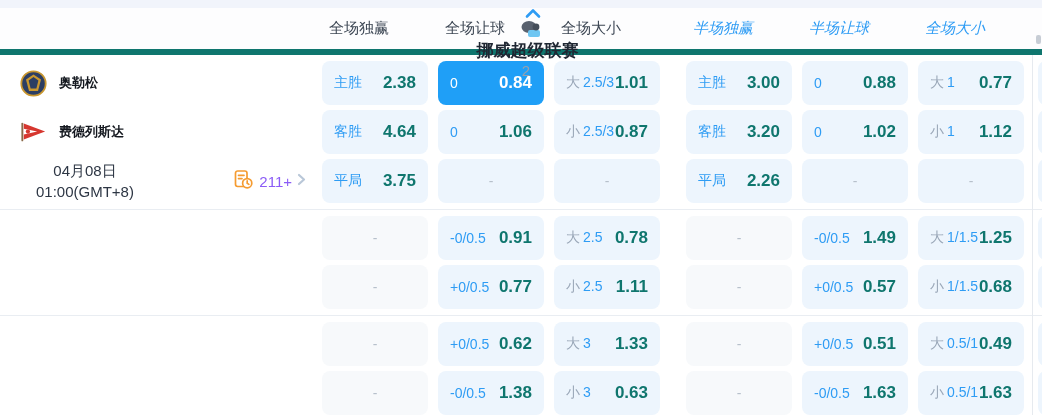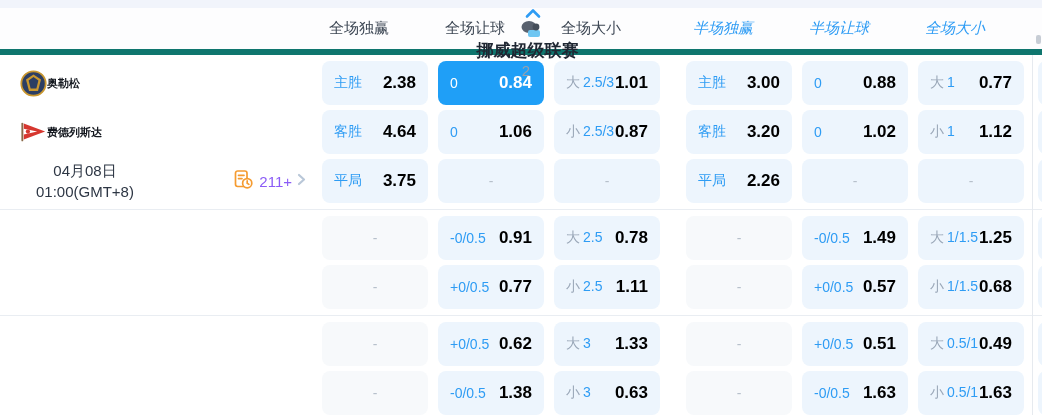--- a/index.html
+++ b/index.html
@@ -28,21 +28,21 @@
     background:#aab3bf; border-radius:2px; opacity:.65; }
 
   
   .group { padding:6px 0 1px; }
   .hdivider { height:1px; background:#e9edf2; }
   .row { display:flex; align-items:stretch; height:44px; margin-bottom:5px; }
   .left { width:322px; flex:none; display:flex; align-items:center; }
 
   .team-left { padding-left:20px; }
   .crest { width:27px; height:27px; flex:none; display:flex; align-items:center; }
-  .team-name { font-size:11px; font-weight:700; color:#14181f; }
+  .team-name { margin-left:12px; font-size:13px; font-weight:700; color:#14181f; }
 
   .meta-left { justify-content:space-between; padding-left:36px; padding-right:16px;gap:26px; }
   .datetime { text-align:center; font-size:15px; color:#2d3644; line-height:21px; }
   .markets { display:flex; align-items:center; gap:5px; cursor:pointer; }
   .markets-count { font-size:15px; color:#8b5cf6; }
 
   .cells { display:flex; flex:none; }
   .cell {
     width:106px; flex:none; background:#edf5fd; border-radius:8px;
     display:flex; align-items:center; justify-content:space-between;
@@ -50,21 +50,21 @@
   }
   .cell:nth-child(3) { margin-right:26px; }
   .cell:nth-child(6) { margin-right:14px; }
   .cell.partial { width:30px; border-radius:8px 0 0 8px; margin-right:0; cursor:default; }
   .cell.empty { background:#f7f9fb; cursor:default; }
   .cell.hl { background:#1f9ff7; }
   .cell.hl .lbl, .cell.hl .val { color:#ffffff; }
   .lblgrp { display:flex; align-items:baseline; gap:3px; }
   .lbl { color:#2e9cf4; font-size:14px; }
   .pre { color:#9aa7b8; font-size:14px; }
-  .val { color:#000000; font-size:17px; font-weight:700; }
+  .val { color:#0f766e; font-size:17px; font-weight:700; }
   .dash { color:#b7c0cb; font-size:14px; margin:0 auto; }
 
   .vdiv { position:absolute; left:1032px; top:55px; bottom:0; width:1px; background:#e6eaef; }
 </style>
 </head>
 <body>
 
 <div class="top-strip"></div>
 
 <div class="hdr">

